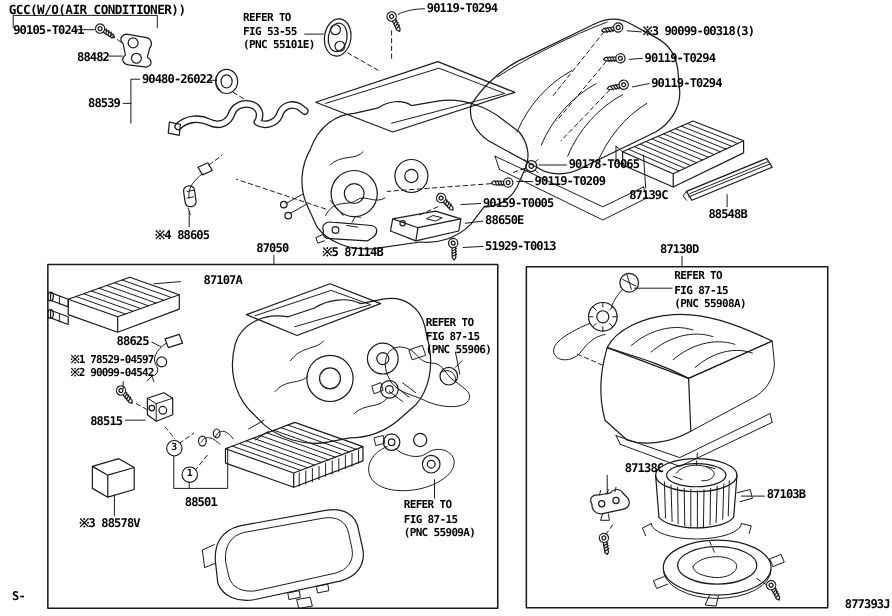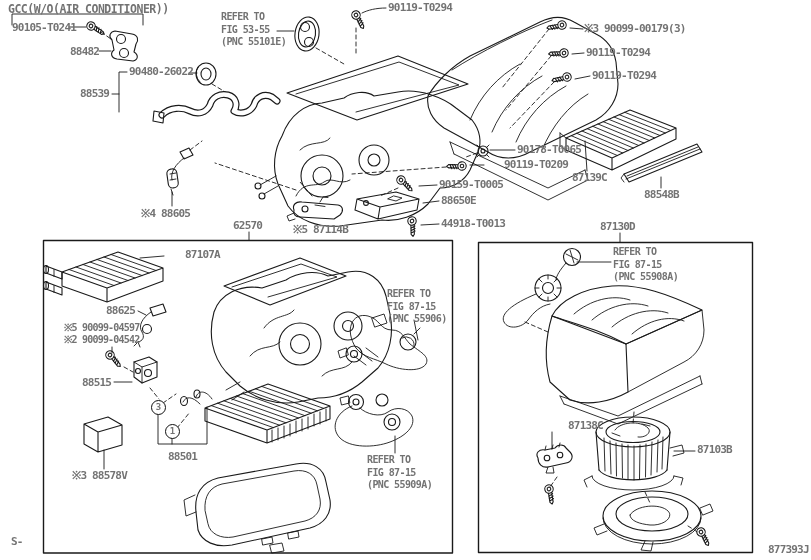--- a/index.html
+++ b/index.html
@@ -1,17 +1,17 @@
 <!DOCTYPE html>
 <html><head>
 <meta charset="utf-8">
 <style>
   html,body{margin:0;padding:0;background:#fff;}
   .stage{position:relative;width:811px;height:560px;background:#fff;overflow:hidden;
-         font-family:"DejaVu Sans Mono","Liberation Mono",monospace;color:#737373;}
+         font-family:"DejaVu Sans Mono","Liberation Mono",monospace;color:#000000;}
   .lbl{position:absolute;font-weight:700;font-size:11px;letter-spacing:-0.8px;
        white-space:pre;line-height:1;}
   .hdr{position:absolute;font-weight:700;font-size:11.5px;letter-spacing:-0.5px;white-space:pre;}
   .note{position:absolute;font-weight:700;font-size:10px;letter-spacing:-0.6px;
         white-space:pre;line-height:12.5px;}
   .legend{position:absolute;left:45px;top:176px;font-weight:700;font-size:10px;
           letter-spacing:-0.6px;line-height:10.8px;white-space:pre;}
   .mark{position:absolute;width:13px;height:13px;border:1.4px solid #111;border-radius:50%;
         font-size:9px;font-weight:700;text-align:center;line-height:13px;background:#fff;}
   .small{font-size:10px;}
@@ -310,37 +310,37 @@
   <div class="hdr" style="left:8px;top:2px;">GCC(W/O(AIR CONDITIONER))</div>
   <div class="lbl" style="left:768px;top:544px;">877393J</div>
   <div class="lbl" style="left:11px;top:536px;">S-</div>
 
 
   <div class="lbl" style="left:12px;top:22px;">90105-T0241</div>
   <div class="lbl" style="left:70px;top:46px;">88482</div>
   <div class="lbl" style="left:129px;top:66px;">90480-26022</div>
   <div class="lbl" style="left:80px;top:88px;">88539</div>
   <div class="lbl" style="left:388px;top:2px;">90119-T0294</div>
-  <div class="lbl" style="left:584px;top:23px;">※3 90099-00179(3)</div>
+  <div class="lbl" style="left:584px;top:23px;">※3 90099-00318(3)</div>
   <div class="lbl" style="left:586px;top:47px;">90119-T0294</div>
   <div class="lbl" style="left:592px;top:70px;">90119-T0294</div>
   <div class="lbl" style="left:517px;top:144px;">90178-T0065</div>
-  <div class="lbl" style="left:504px;top:159px;">90119-T0209</div>
+  <div class="lbl" style="left:486px;top:159px;">90119-T0209</div>
   <div class="lbl" style="left:439px;top:179px;">90159-T0005</div>
   <div class="lbl" style="left:441px;top:195px;">88650E</div>
-  <div class="lbl" style="left:441px;top:218px;">44918-T0013</div>
+  <div class="lbl" style="left:441px;top:218px;">51929-T0013</div>
   <div class="lbl" style="left:572px;top:172px;">87139C</div>
   <div class="lbl" style="left:644px;top:189px;">88548B</div>
   <div class="lbl" style="left:600px;top:221px;">87130D</div>
-  <div class="lbl" style="left:233px;top:220px;">62570</div>
+  <div class="lbl" style="left:233px;top:220px;">87050</div>
   <div class="lbl" style="left:293px;top:224px;">※5 87114B</div>
   <div class="lbl" style="left:141px;top:208px;">※4 88605</div>
   <div class="lbl" style="left:166px;top:249px;margin-left:19px;">87107A</div>
   <div class="lbl" style="left:106px;top:305px;">88625</div>
-  <div class="lbl small" style="left:64px;top:323px;">※5 90099-04597</div>
+  <div class="lbl small" style="left:64px;top:323px;">※1 78529-04597</div>
   <div class="lbl small" style="left:64px;top:335px;">※2 90099-04542</div>
   <div class="lbl" style="left:82px;top:377px;">88515</div>
   <div class="lbl" style="left:168px;top:451px;">88501</div>
   <div class="lbl" style="left:72px;top:470px;">※3 88578V</div>
   <div class="lbl" style="left:536px;top:420px;margin-left:32px;">87138C</div>
   <div class="lbl" style="left:697px;top:444px;">87103B</div>
 
   <div class="note" style="left:221px;top:11px;">REFER TO
 FIG 53-55
 (PNC 55101E)</div>

